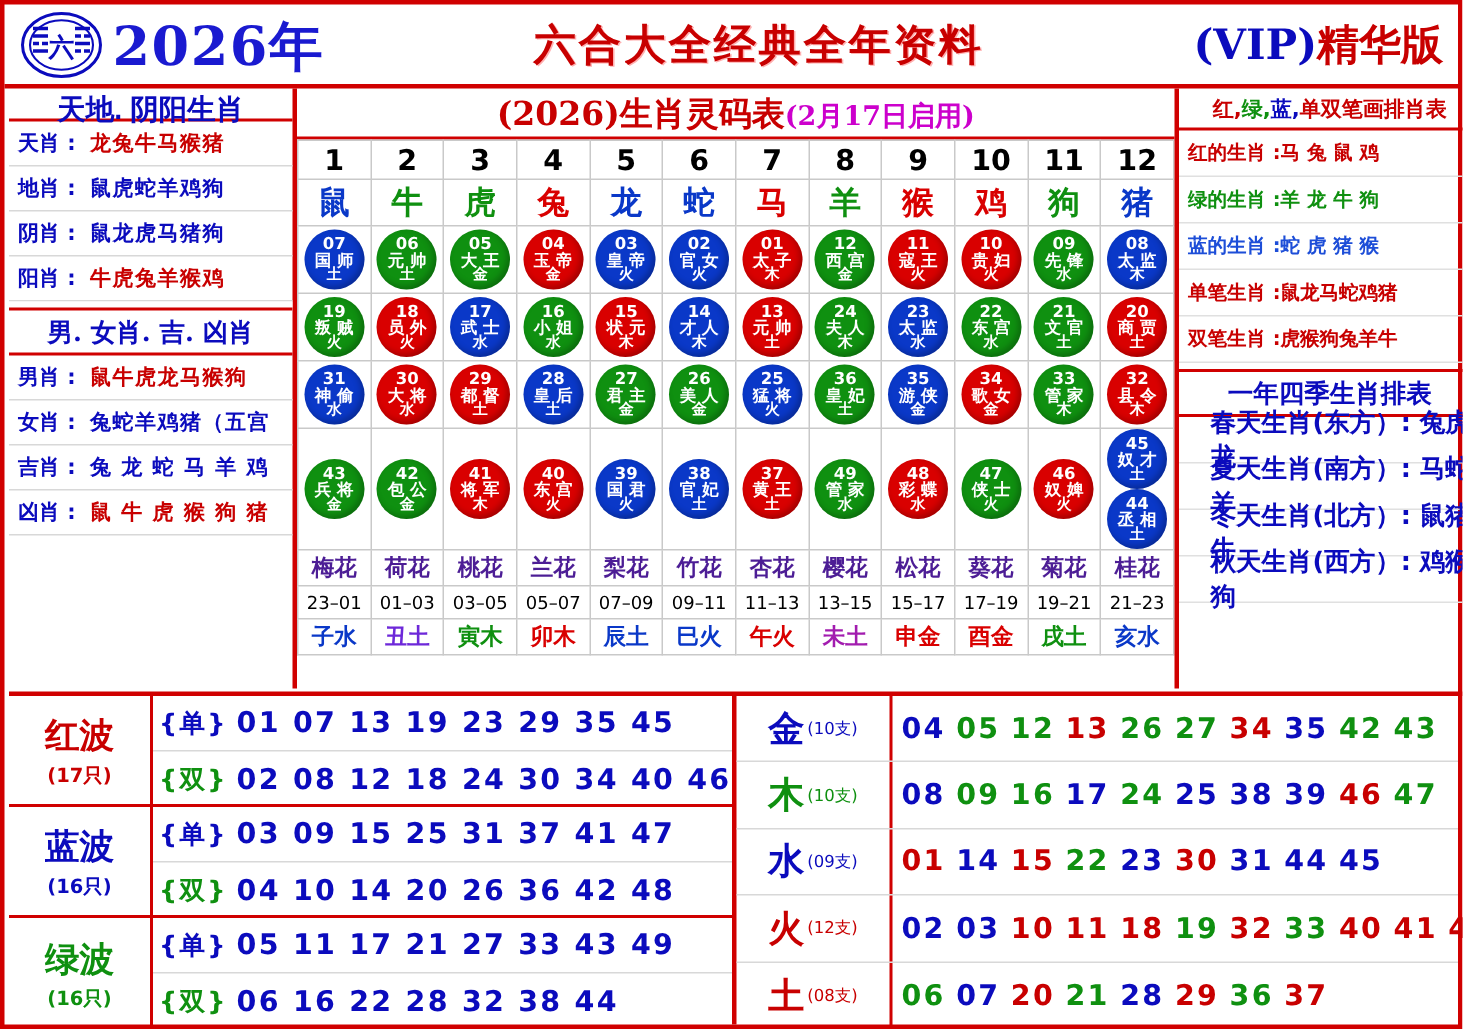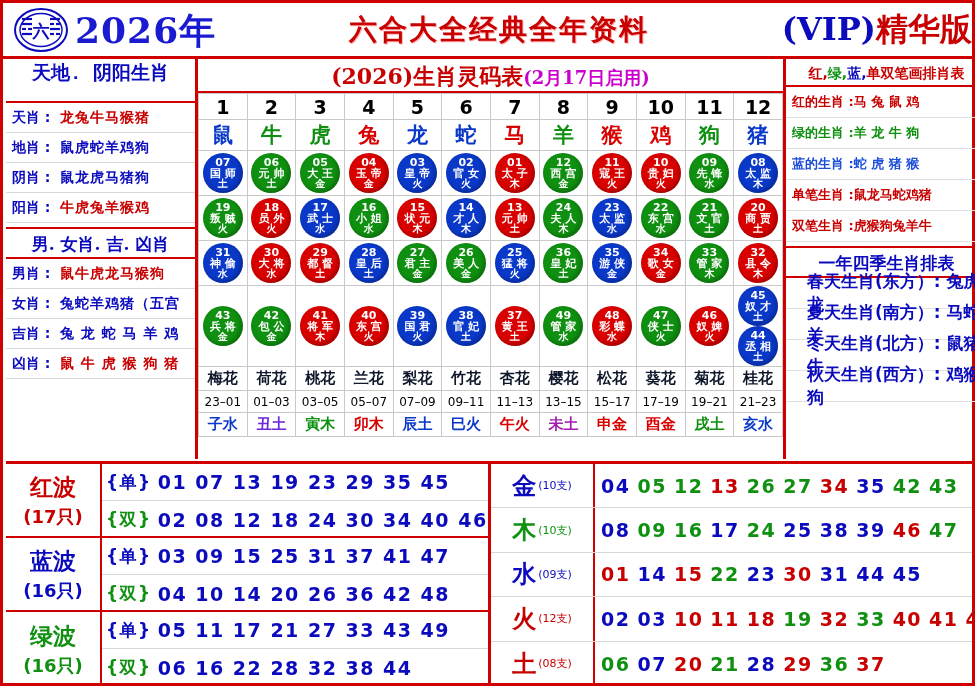--- a/index.html
+++ b/index.html
@@ -36,36 +36,36 @@
     margin-left: 2px; margin-top: 4px; text-align: center;
   }
   .hdr-main {
     flex: 1 1 auto; text-align: center;
     font-size: 28px; font-weight: bold; color: #c80000;
     font-family: Liberation Sans, sans-serif;
     letter-spacing: 2px;
     text-shadow: 1px 1px 0 #ffb0b0;
   }
   .hdr-vip {
-    font-size: 32px; font-weight: bold; color: #0b0bbd;
+    font-size: 28px; font-weight: bold; color: #0b0bbd;
     font-family: "DejaVu Serif","Liberation Serif",serif;
-    white-space: nowrap;
+    margin-right: 10px; white-space: nowrap;
   }
   .hdr-vip .red { color:#c80000; }
 
   
   .left-col {
     position: absolute; left: 3px; top: 56px; width: 192px; height: 400px;
     border-right: 3px solid #d00000;
   }
   .lc-title {
-    height: 44px; line-height: 30px; text-align: center;
+    height: 22px; line-height: 30px; text-align: center;
     font-size: 19px; font-weight: bold; color: #0b0bbd;
     border-bottom: 2px solid #d00000;
-    font-family: Liberation Mono, monospace;
+    font-family: Liberation Sans, sans-serif;
   }
   .lc-row {
     height: 30px; display: flex; align-items: center;
     border-bottom: 1px solid #d8d8d8;
     padding-left: 6px;
     font-size: 14px;
   }
   .lc-row .k { color:#0b0bbd; font-weight:bold; width: 48px; flex:0 0 auto; }
   .lc-row .v { font-weight:bold; letter-spacing:1px; }
   .v.red { color:#c80000; }
@@ -104,21 +104,21 @@
     display: flex; flex-direction: column; align-items: center; justify-content: center;
     color: #fff; line-height: 1.0;
     box-shadow: inset -2px -2px 4px rgba(0,0,0,.25);
   }
   .ball .n { font-size: 11px; font-weight: bold; }
   .ball .t { font-size: 11px; font-weight: bold; letter-spacing:0px; }
   .ball .e { font-size: 10px; font-weight: bold; }
   .b-red { background: #d90000; }
   .b-blue { background: #0a38c8; }
   .b-green { background: #0f9010; }
-  tr.flowerrow td { height: 24px; font-size: 15px; font-weight: bold; color:#0f172a; font-family:"DejaVu Serif","Liberation Serif",serif;margin-top:32px;}
+  tr.flowerrow td { height: 24px; font-size: 15px; font-weight: bold; color:#4c1d95; font-family:"DejaVu Serif","Liberation Serif",serif;margin-top:32px;}
   tr.agerow td { height: 22px; font-size: 12px; color:#000; }
   tr.stemrow td { height: 24px; font-size: 15px; font-weight: bold; }
 
   
   .right-col {
     position: absolute; left: 780px; top: 56px; width: 204px; height: 400px;
     border-left: 3px solid #d00000;
   }
   .rc-title {
     height: 28px; line-height: 28px; text-align:center;
@@ -157,21 +157,21 @@
   .bl { width: 485px; border-right: 3px solid #d00000; }
   .br { width: 481px; }
   .wave-block { height: 74px; display:flex; border-bottom: 2px solid #d00000; }
   .wave-block:last-child { border-bottom: none; }
   .wave-label {
     width: 96px; flex:0 0 auto;
     display:flex; flex-direction:column; align-items:center; justify-content:center;
     border-right: 2px solid #d00000;
   }
   .wave-label .nm { font-size: 23px; font-weight: bold; font-family:"DejaVu Serif","Liberation Serif",serif; }
-  .wave-label .ct { font-size: 18px; font-weight: bold; margin-top:2px; }
+  .wave-label .ct { font-size: 13px; font-weight: bold; margin-top:2px; }
   .wave-lines { flex:1 1 auto; }
   .wave-line {
     height: 37px; display:flex; align-items:center; padding-left:4px;
     font-size: 19px; font-weight: bold; letter-spacing: 1.5px;
     font-family: "DejaVu Sans","Liberation Sans",sans-serif;
   }
   .wave-line:first-child { border-bottom: 1px solid #d8d8d8; }
   .tag { font-size: 17px; margin-right: 6px; font-weight:bold; }
 
   .el-row { height: 44.4px; display:flex; align-items:center; border-bottom:1px solid #d8d8d8; }

